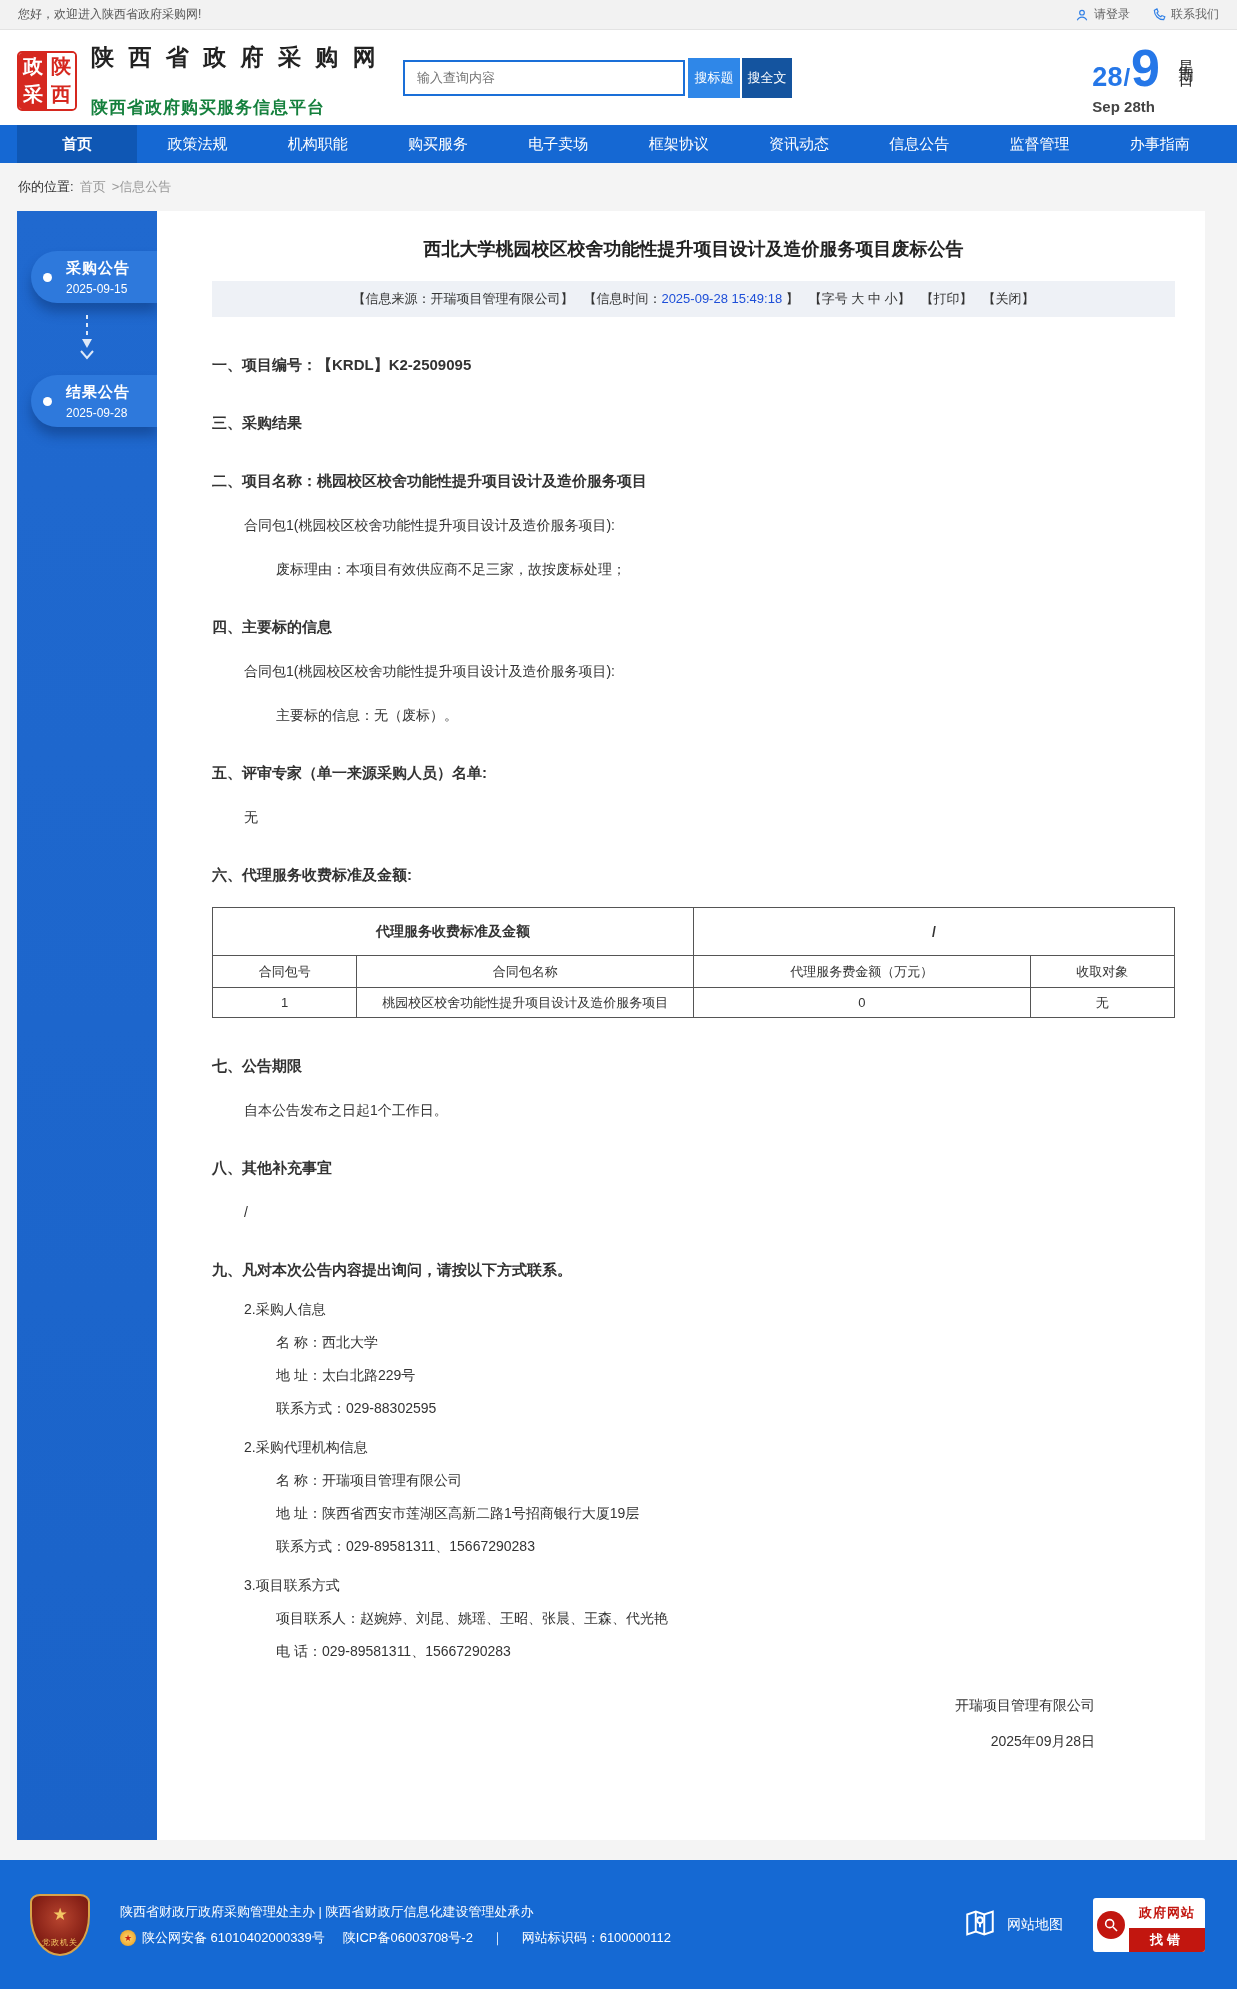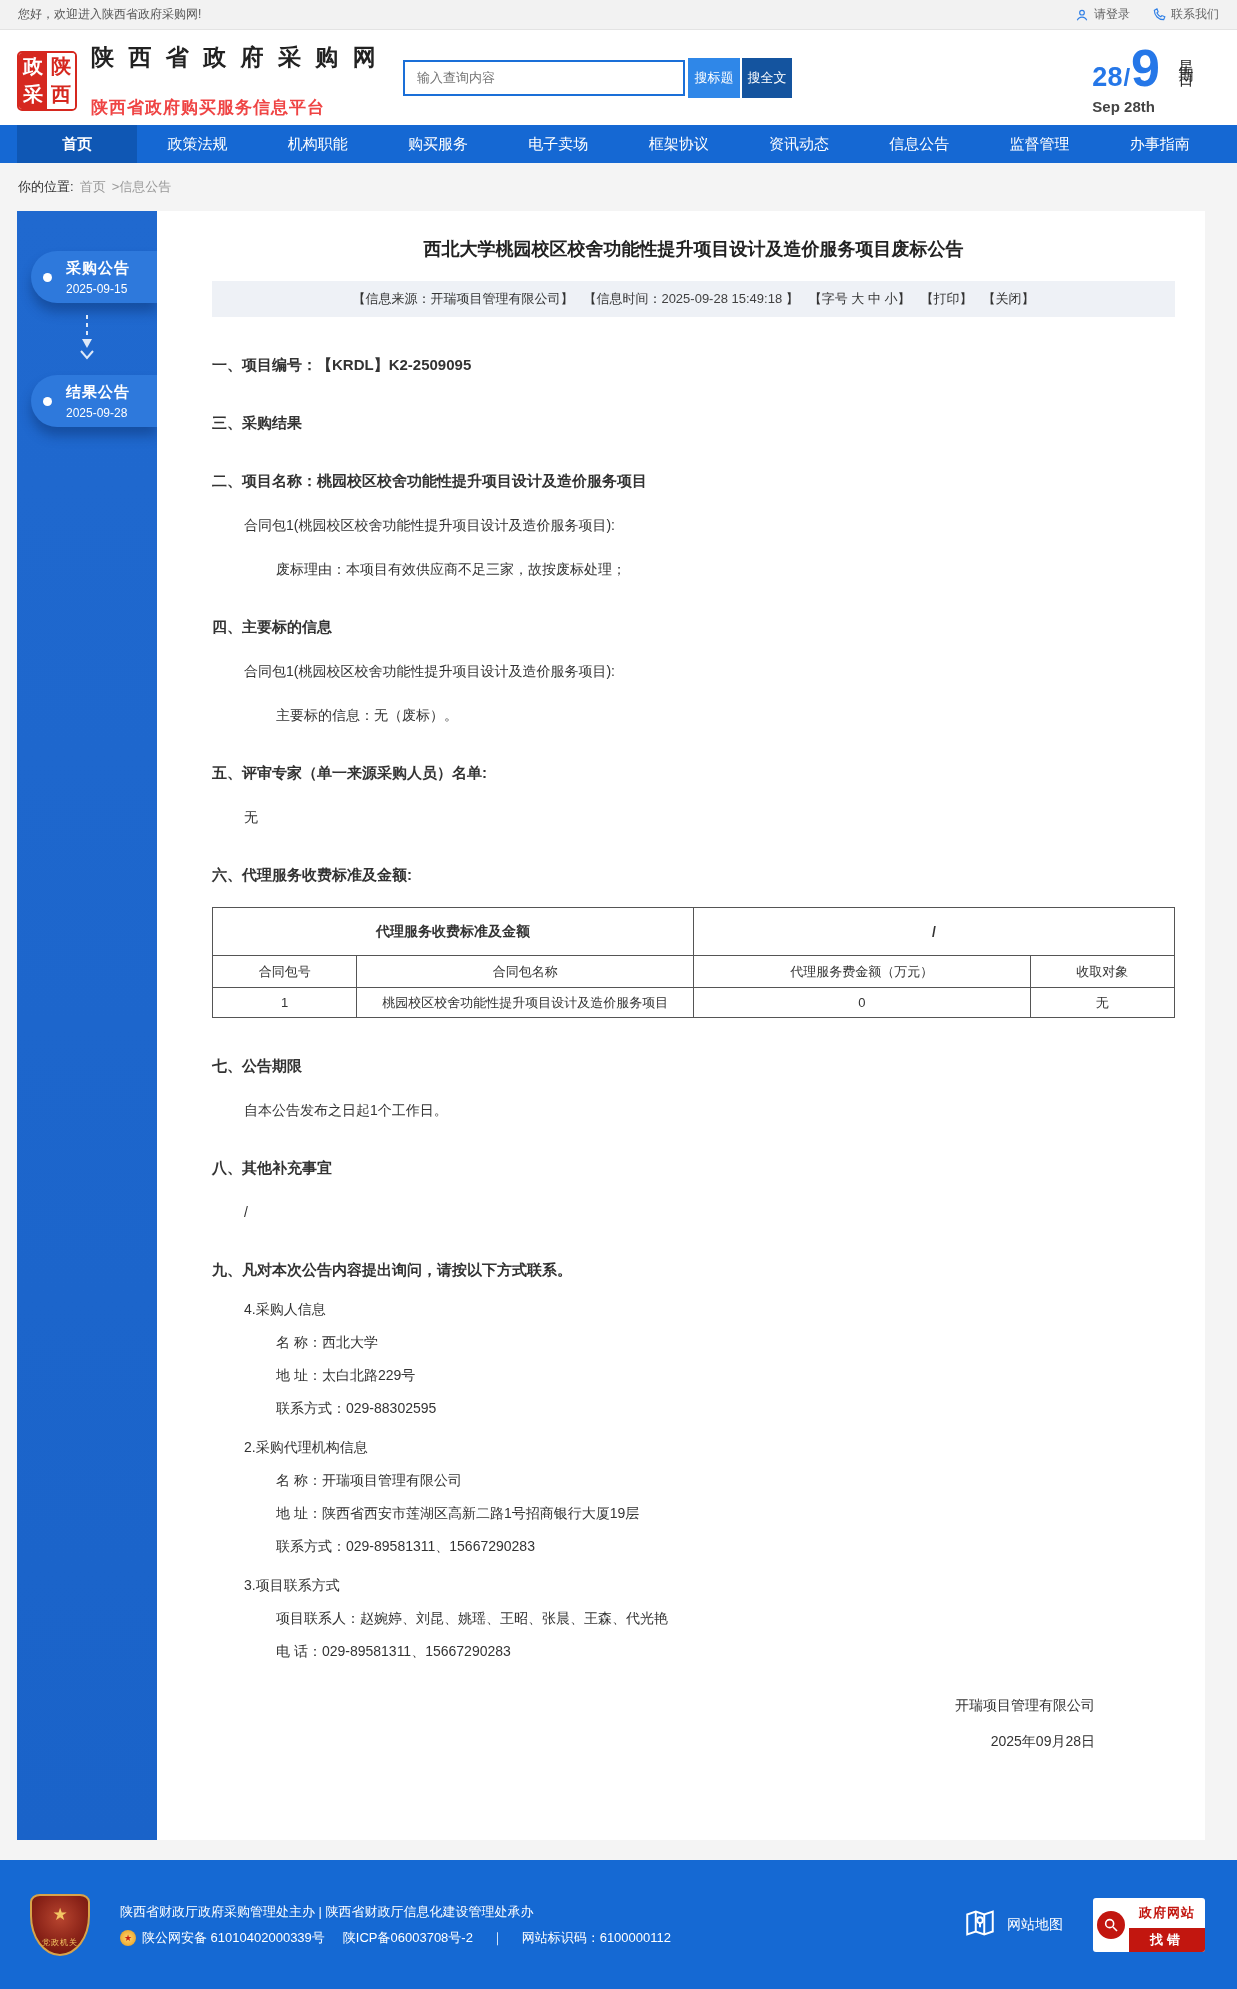--- a/index.html
+++ b/index.html
@@ -13,21 +13,21 @@
   .tb-link svg { display:block; }
 
   
   .header { height:95px; background:#fff; position:relative; display:flex; align-items:center; padding:0 17px; }
   .logo { width:60px; height:60px; border:2px solid #d6281f; border-radius:5px; display:grid; grid-template-columns:1fr 1fr; grid-template-rows:1fr 1fr; overflow:hidden; margin-top:6px; }
   .logo span { display:flex; align-items:center; justify-content:center; font-weight:bold; font-size:20px; }
   .logo .lr { background:#d6281f; color:#fff; }
   .logo .lw { background:#fff; color:#d6281f; }
   .brand { margin-left:14px; margin-top:6px; }
   .brand-name { font-size:23px; font-weight:bold; color:#222; letter-spacing:4px; }
-  .brand-sub { font-size:17px; font-weight:bold; color:#ef4444; margin-top:23px; letter-spacing:1px; }
+  .brand-sub { font-size:17px; font-weight:bold; color:#15803d; margin-top:23px; letter-spacing:1px; }
   .searchbox { position:absolute; left:403px; top:50%; transform:translateY(-50%); display:flex; align-items:center; }
   .search-input { width:282px; height:36px; border:2px solid #1a6fd8; padding:0 12px; font-size:13px; color:#333; outline:none; background:#fff; }
   .search-btn { height:40px; color:#fff; font-size:13px; border:none; cursor:pointer; }
   .btn-title { width:52px; background:#2f87e8; margin-left:3px; }
   .btn-full { width:50px; background:#14549f; margin-left:2px; }
   .datebox { position:absolute; right:42px; top:12px; display:flex; gap:16px; }
   .numline { display:flex; align-items:baseline; color:#2577e8; font-weight:bold; }
   .d-day { font-size:27px; } .d-slash { font-size:24px; margin:0 1px; } .d-month { font-size:52px; line-height:52px; }
   .date-en { font-size:15px; font-weight:bold; color:#444; margin-top:4px; text-align:left; }
   .weekday { writing-mode:vertical-rl; text-orientation:upright; font-size:15px; color:#222; letter-spacing:7px; padding-top:6px; }
@@ -55,21 +55,21 @@
   .article { width:963px; }
 
   .banner { margin-top:60px; height:66px; background:linear-gradient(95deg,#f6392c 0%,#f75f2e 55%,#f98b35 100%); display:flex; align-items:center; justify-content:center; color:#fff; font-size:27px; font-weight:bold; font-style:italic; letter-spacing:3px; position:relative; overflow:hidden; }
   .banner::before { content:''; position:absolute; left:-60px; top:-140px; width:420px; height:320px; border-radius:50%; border:40px double rgba(255,255,255,.14); }
   .banner::after { content:''; position:absolute; right:-80px; bottom:-160px; width:460px; height:340px; border-radius:50%; border:44px double rgba(255,255,255,.14); }
   .banner span { position:relative; z-index:1; }
 
   .art-title { margin-top:26px; text-align:center; font-size:18px; font-weight:bold; color:#222; }
   .meta { margin-top:20px; height:36px; background:#eef1f6; display:flex; align-items:center; justify-content:center; font-size:13px; color:#333; gap:10px; white-space:nowrap; }
   .meta .clicky { cursor:pointer; }
-  .red { color:#404040; }
+  .red { color:#1d4ed8; }
 
   .blocks > div { line-height:20px; }
   .b-h { margin-top:38px; font-size:15px; font-weight:bold; color:#333; }
   .b-p1 { margin-top:24px; font-size:14px; padding-left:32px; }
   .b-p2 { margin-top:24px; font-size:14px; padding-left:64px; }
   .b-c1 { margin-top:19px; font-size:14px; padding-left:32px; }
   .b-c2 { margin-top:13px; font-size:14px; padding-left:64px; }
 
   .fee-table { margin-top:22px; width:100%; border-collapse:collapse; table-layout:fixed; font-size:13px; color:#333; }
   .fee-table td { border:1px solid #555; text-align:center; vertical-align:middle; padding:2px; overflow:hidden; }
@@ -254,21 +254,21 @@
         </tbody>
           </table>
 
         <div class="blocks">
 
         <div class="b-h">七、公告期限</div>
             <div class="b-p1">自本公告发布之日起1个工作日。</div>
             <div class="b-h">八、其他补充事宜</div>
             <div class="b-p1">/</div>
             <div class="b-h">九、凡对本次公告内容提出询问，请按以下方式联系。</div>
-            <div class="b-c1">4.采购人信息</div>
+            <div class="b-c1">2.采购人信息</div>
             <div class="b-c2">名 称：西北大学</div>
             <div class="b-c2">地 址：太白北路229号</div>
             <div class="b-c2">联系方式：029-88302595</div>
             <div class="b-c1">2.采购代理机构信息</div>
             <div class="b-c2">名 称：开瑞项目管理有限公司</div>
             <div class="b-c2">地 址：陕西省西安市莲湖区高新二路1号招商银行大厦19层</div>
             <div class="b-c2">联系方式：029-89581311、15667290283</div>
             <div class="b-c1">3.项目联系方式</div>
             <div class="b-c2">项目联系人：赵婉婷、刘昆、姚瑶、王昭、张晨、王森、代光艳</div>
             <div class="b-c2">电 话：029-89581311、15667290283</div>

